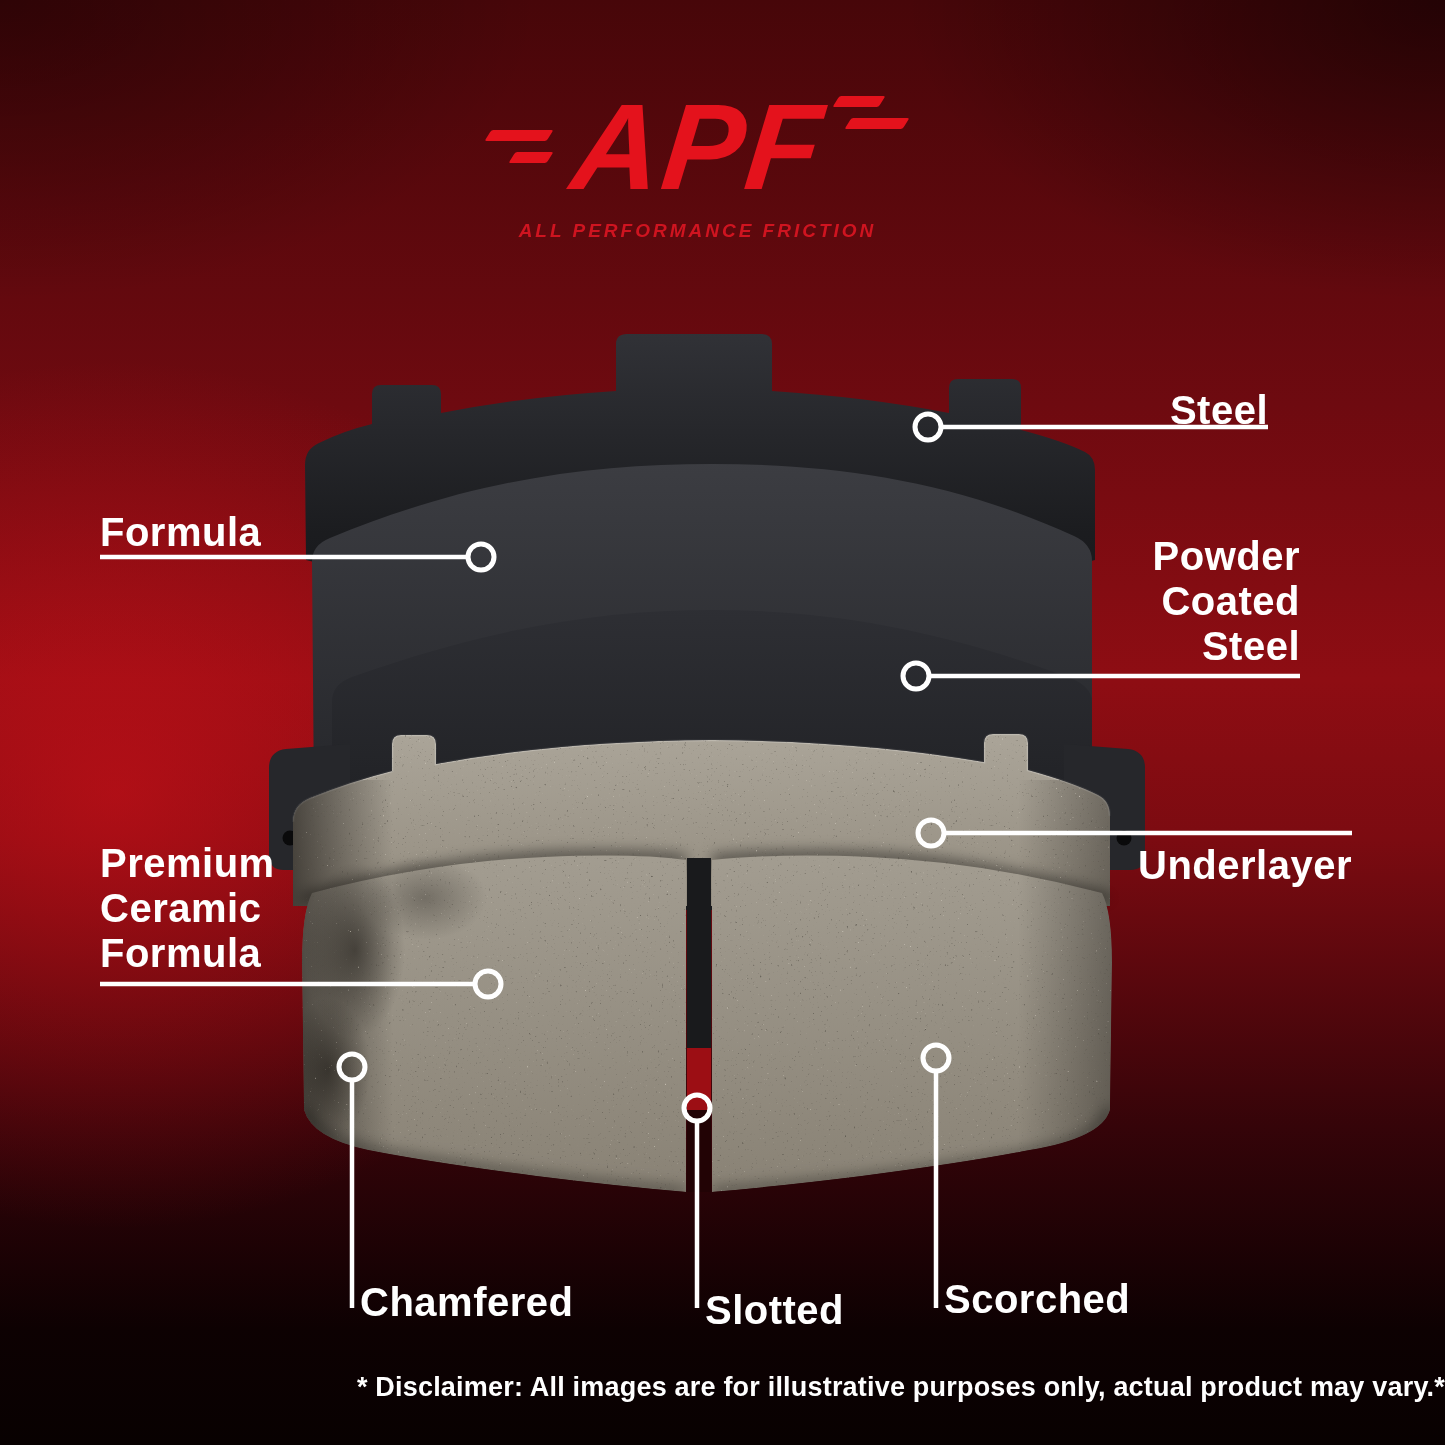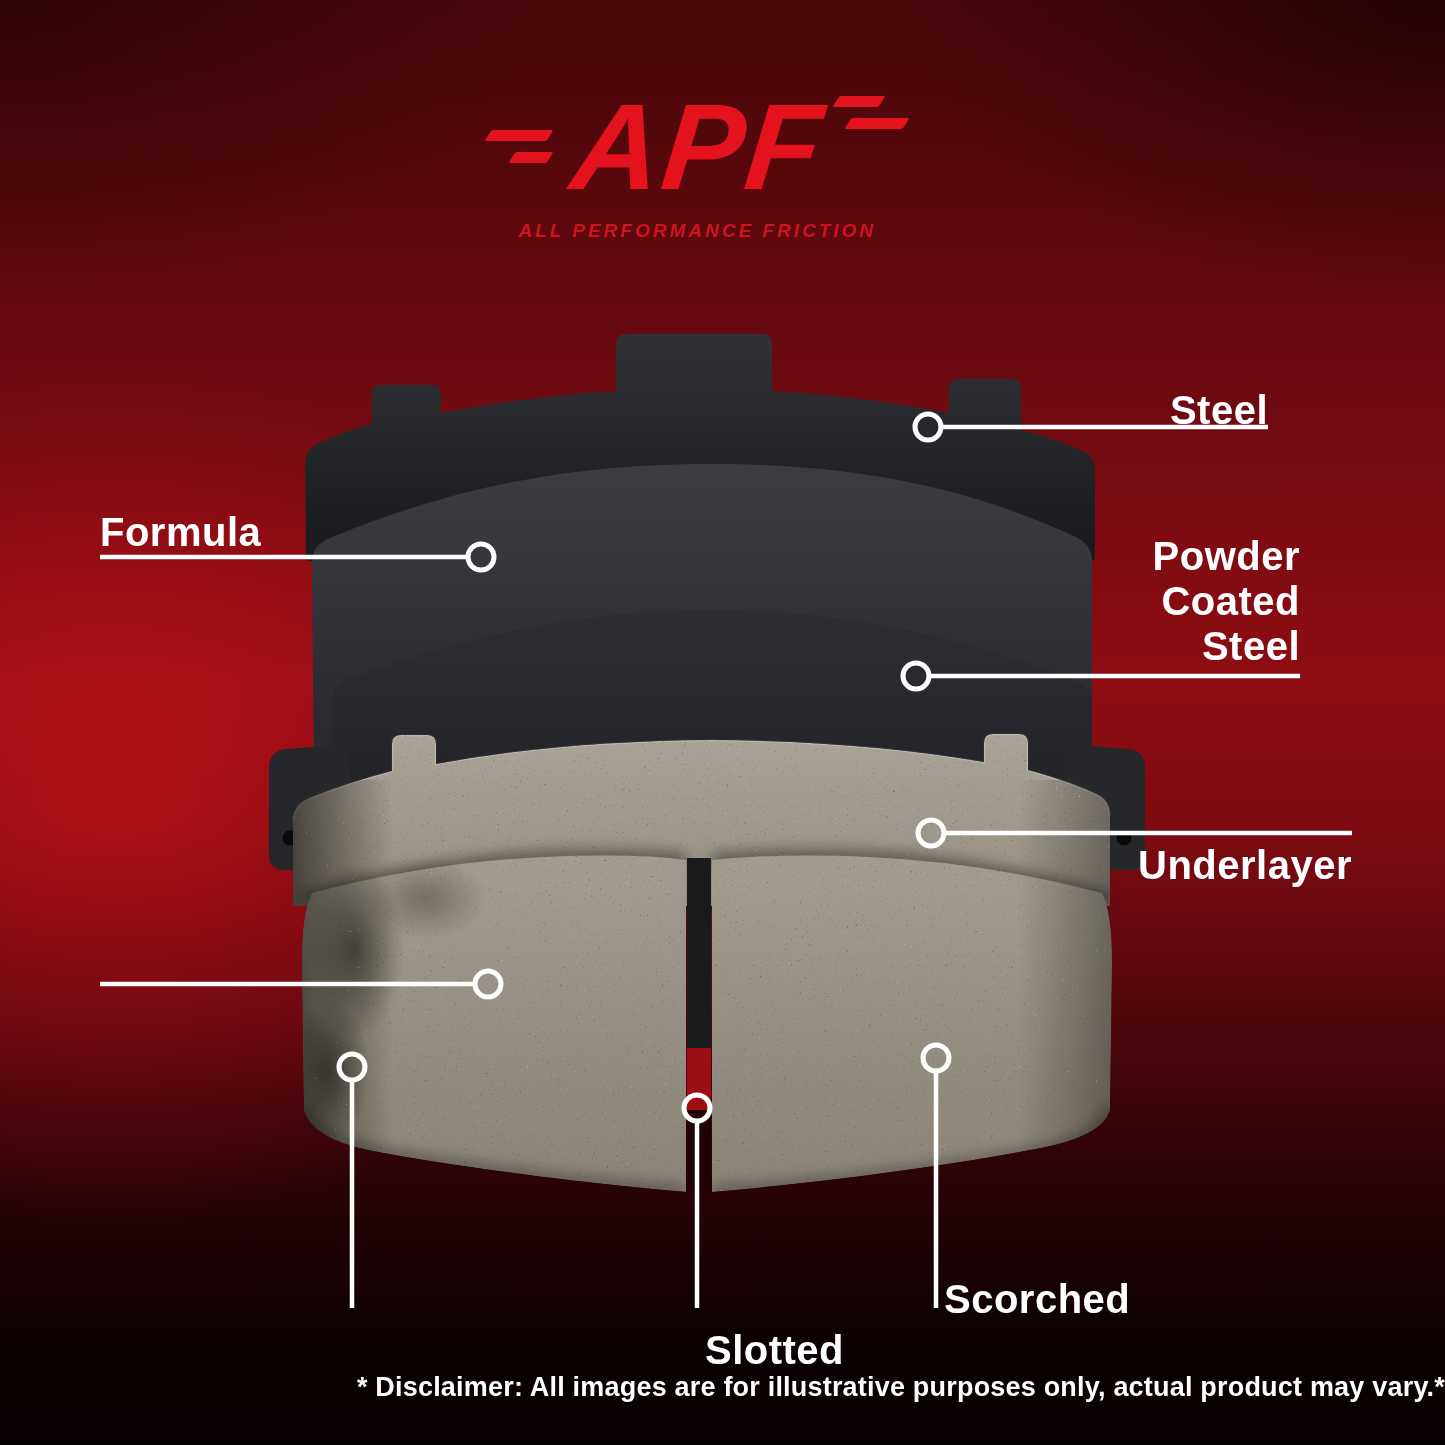--- a/index.html
+++ b/index.html
@@ -43,21 +43,21 @@
   .callout{
     position:absolute;color:#ffffff;font-weight:700;
     font-size:40px;line-height:1.12;letter-spacing:.5px;
   }
   #lbl-steel{top:388px;right:177px;text-align:left;}
   #lbl-rubber{top:510px;left:100px;}
   #lbl-powder{top:534px;right:145px;width:200px;text-align:right;}
   #lbl-underlayer{top:843px;right:93px;text-align:right;}
   #lbl-ceramic{top:841px;left:100px;width:215px;}
   #lbl-chamfered{top:1280px;left:360px;}
-  #lbl-slotted{top:1328px;left:705px;}
+  #lbl-slotted{top:1288px;left:705px;}
   #lbl-scorched{top:1277px;left:944px;}
 
   .disclaimer{
     position:absolute;top:1372px;left:0;width:100%;
     text-align:right;color:#ffffff;
     font-size:27px;font-weight:700;letter-spacing:.2px;
   }
 </style>
 </head>
 <body>
@@ -195,18 +195,20 @@
     <span class="dash d2" style="position:absolute;left:calc(50% - 186px);top:66px;width:38px;"></span>
     <span class="dash d3" style="position:absolute;left:calc(50% + 138px);top:10px;width:46px;"></span>
     <span class="dash d4" style="position:absolute;left:calc(50% + 150px);top:32px;width:58px;"></span>
     <div class="tagline">ALL PERFORMANCE FRICTION</div>
   </div>
 
   <div class="callout" id="lbl-steel">Steel</div>
   <div class="callout" id="lbl-rubber">Formula</div>
   <div class="callout" id="lbl-powder">Powder Coated Steel</div>
   <div class="callout" id="lbl-underlayer">Underlayer</div>
+  <div class="callout" id="lbl-ceramic">Premium Ceramic Formula</div>
+  <div class="callout" id="lbl-chamfered">Chamfered</div>
   <div class="callout" id="lbl-slotted">Slotted</div>
   <div class="callout" id="lbl-scorched">Scorched</div>
 
   <div class="disclaimer">* Disclaimer: All images are for illustrative purposes only, actual product may vary.*</div>
 
 </div>
 
 </body></html>

